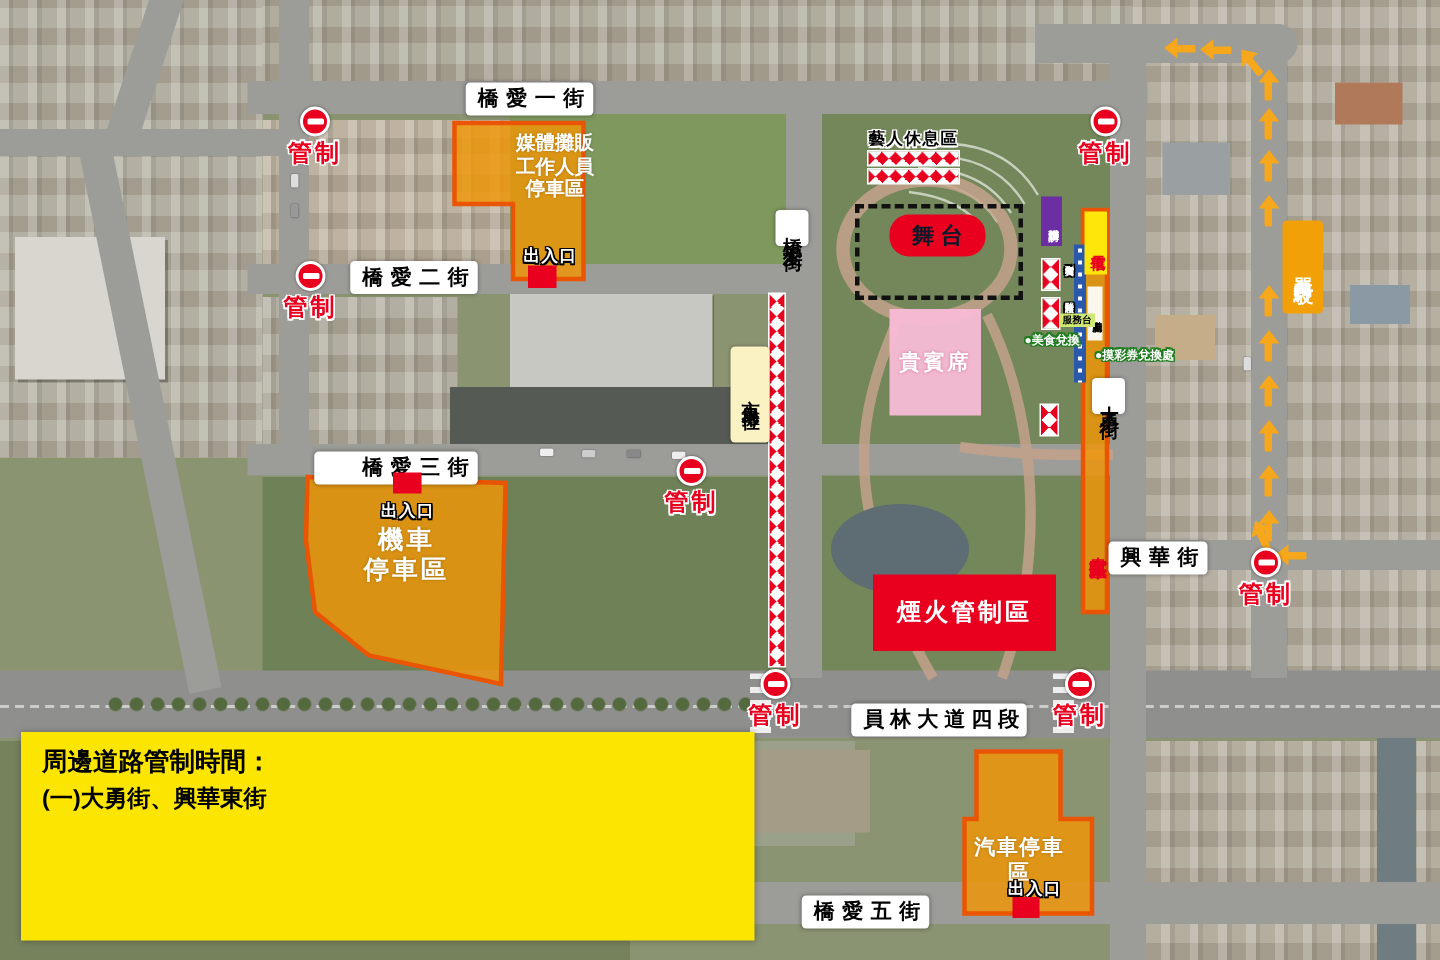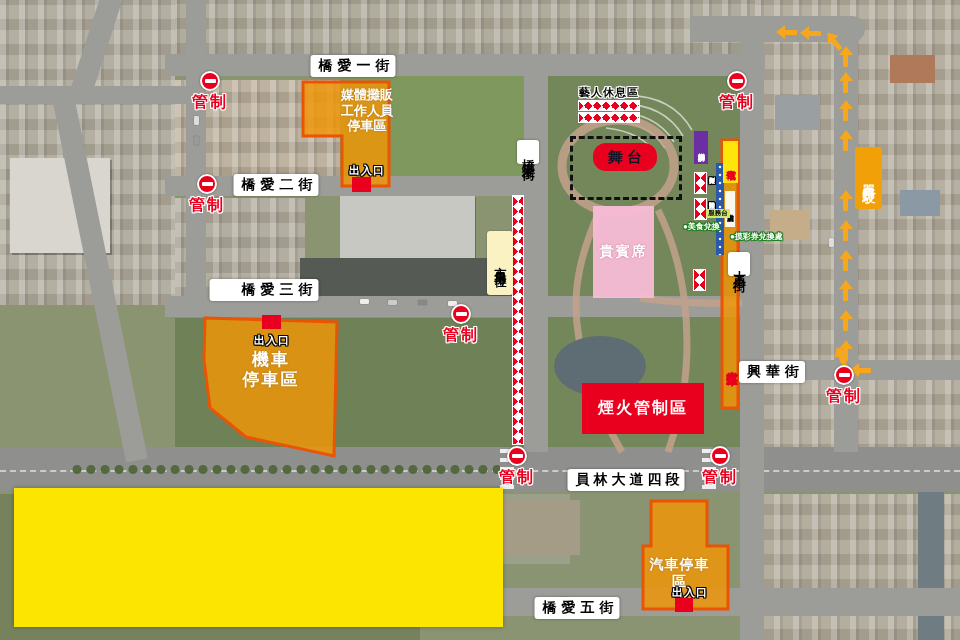--- a/index.html
+++ b/index.html
@@ -137,21 +137,21 @@
 
 <div class="checker" style="left:512px;top:195px;width:10px;height:248px;background-size:10px 10px;"></div>
 <div class="checker" style="left:578px;top:100px;width:60px;height:9px;background-size:9px 9px;"></div>
 <div class="checker" style="left:578px;top:112px;width:60px;height:9px;background-size:9px 9px;"></div>
 <div class="checker" style="left:694px;top:172px;width:11px;height:20px;background-size:11px 10px;"></div>
 <div class="checker" style="left:694px;top:198px;width:11px;height:20px;background-size:11px 10px;"></div>
 <div class="checker" style="left:693px;top:269px;width:11px;height:20px;background-size:11px 10px;"></div>
 
 <div class="abs" style="left:716px;top:163px;width:8px;height:92px;background-color:#2a58aa;background-image:radial-gradient(circle 1.5px,#fff 1.4px,transparent 1.6px);background-size:8px 8px;z-index:4;"></div>
 
-<div class="zone-label" style="left:314px;top:87px;width:106px;font-size:13px;">媒體攤販
+<div class="zone-label" style="left:302px;top:87px;width:106px;font-size:13px;padding-left:15px;">媒體攤販
 工作人員
 停車區</div>
 <div class="zone-label" style="left:205px;top:350px;width:132px;font-size:17px;letter-spacing:2px;">機車
 停車區</div>
 <div class="zone-label" style="left:643px;top:556px;width:73px;font-size:14px;letter-spacing:1px;">汽車停車區</div>
 <div class="zone-label vtext" style="left:722px;top:316px;width:17px;height:94px;color:#e8001e;font-size:12px;letter-spacing:1px;text-shadow:none;">貴賓停車區</div>
 
 <div class="abs" style="left:723px;top:141px;width:15px;height:42px;background:#ffe60a;z-index:5;display:flex;align-items:center;justify-content:center;">
   <span class="vtext" style="color:#e8001e;font-weight:bold;font-size:10px;">電信車</span>
 </div>
@@ -172,21 +172,21 @@
 
 <div class="abs og" style="left:683px;top:221px;color:#fff;font-size:8px;font-weight:bold;z-index:5;white-space:nowrap;">●美食兌換</div>
 <div class="abs og" style="left:683px;top:231px;color:#fff;font-size:8px;font-weight:bold;z-index:5;white-space:nowrap;margin-left:47px;">●摸彩券兌換處</div>
 
 <div class="abs" style="left:570px;top:136px;width:106px;height:58px;border:3px dashed #111;z-index:4;"></div>
 <div class="abs" style="left:593px;top:143px;width:64px;height:28px;background:#e8001e;border-radius:13px;z-index:5;display:flex;align-items:center;justify-content:center;">
   <span style="color:#0f172a;font-weight:bold;font-size:15px;letter-spacing:4px;padding-left:4px;">舞台</span>
 </div>
 <div class="abs ow" style="left:579px;top:85px;color:#000;font-weight:bold;font-size:11px;letter-spacing:1px;z-index:5;white-space:nowrap;">藝人休息區</div>
 
-<div class="abs" style="left:593px;top:206px;width:61px;height:92px;background:rgba(248,188,214,.95);z-index:4;display:flex;align-items:center;justify-content:center;">
+<div class="abs" style="left:593px;top:206px;width:61px;height:71px;background:rgba(248,188,214,.95);z-index:4;display:flex;align-items:center;justify-content:center;">
   <span style="color:#fff;font-weight:bold;font-size:14px;letter-spacing:2px;text-shadow:0 0 2px rgba(200,90,140,.8);">貴賓席</span>
 </div>
 
 <div class="abs" style="left:582px;top:383px;width:122px;height:51px;background:#e8001e;z-index:5;display:flex;align-items:center;justify-content:center;">
   <span style="color:#fff;font-weight:bold;font-size:16px;letter-spacing:2px;">煙火管制區</span>
 </div>
 
 <div class="abs" style="left:487px;top:231px;width:26px;height:64px;background:#fbf2c4;border-radius:3px;z-index:5;display:flex;align-items:center;justify-content:center;box-shadow:0 0 2px rgba(0,0,0,.3);">
   <span class="vtext" style="color:#000;font-weight:bold;font-size:12px;letter-spacing:3px;">市集攤位</span>
 </div>
@@ -206,21 +206,21 @@
 <div class="arrow" style="left:843px;top:80px;"></div>
 <div class="arrow" style="left:843px;top:54px;"></div>
 <div class="arrow" style="left:834px;top:38px;transform:rotate(-40deg);"></div>
 <div class="arrow" style="left:812px;top:27px;transform:rotate(-90deg);"></div>
 <div class="arrow" style="left:788px;top:26px;transform:rotate(-90deg);"></div>
 <div class="arrow" style="left:862px;top:364px;transform:rotate(-90deg);"></div>
 <div class="arrow" style="left:840px;top:354px;transform:rotate(-25deg);"></div>
 
 <div class="street" style="left:353px;top:66px;">橋愛一街</div>
 <div class="street" style="left:276px;top:185px;">橋愛二街</div>
-<div class="street" style="left:264px;top:290px;padding-left:32px;">橋愛三街</div>
+<div class="street" style="left:264px;top:312px;padding-left:32px;">橋愛三街</div>
 <div class="street" style="left:772px;top:372px;">興華街</div>
 <div class="street" style="left:626px;top:480px;letter-spacing:4px;">員林大道四段</div>
 <div class="street" style="left:577px;top:608px;">橋愛五街</div>
 <div class="street vert" style="left:528px;top:152px;font-size:13px;">橋愛街</div>
 <div class="street vert" style="left:739px;top:264px;font-size:13px;">大勇街</div>
 
 <div class="ctrl" style="left:210px;top:81px;">
   <span class="ctrl-circle"></span>
   <span class="ctrl-label ow">管制</span>
 </div>
@@ -250,13 +250,15 @@
 </div>
 
 <div class="entr ob" style="left:367px;top:163px;">出入口</div>
 <div class="redsq" style="left:352px;top:177px;width:19px;height:15px;"></div>
 <div class="redsq" style="left:262px;top:315px;width:19px;height:14px;"></div>
 <div class="entr ob" style="left:272px;top:333px;">出入口</div>
 <div class="entr ob" style="left:690px;top:585px;">出入口</div>
 <div class="redsq" style="left:675px;top:598px;width:18px;height:14px;"></div>
 
 <div id="notice">
+  <div class="t">周邊道路管制時間：</div>
+  <div class="l">(一)大勇街、興華東街</div>
 </div>
 
 </body></html>

